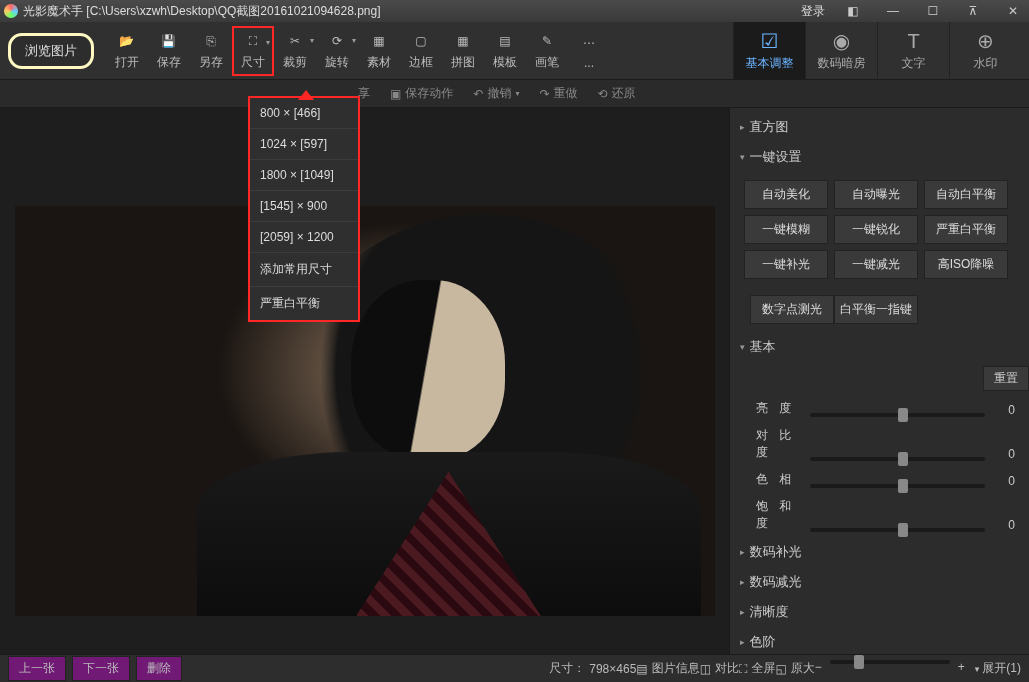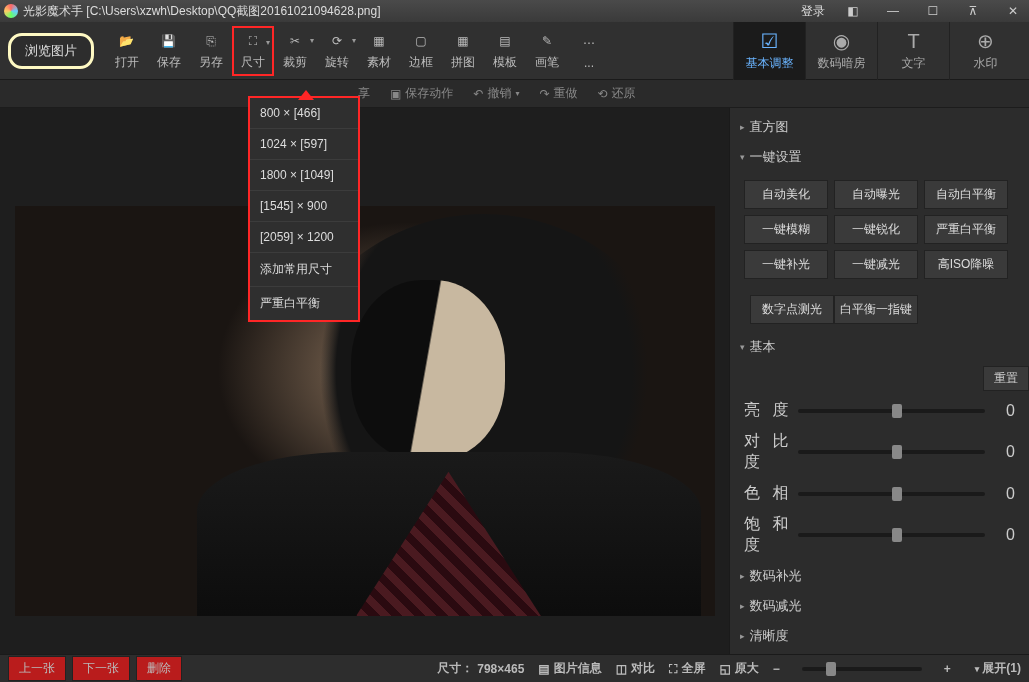--- a/index.html
+++ b/index.html
@@ -45,32 +45,32 @@
 .dd-arrow { position:absolute; left:298px; top:90px; width:0; height:0; border-left:8px solid transparent; border-right:8px solid transparent; border-bottom:10px solid #ff2626; z-index:51;}
 
 
 .rpanel { width: 300px; background:#2c2c2c; border-left:1px solid #1a1a1a; overflow-y:auto; padding:4px 0;}
 .rpanel::-webkit-scrollbar{width:10px;} .rpanel::-webkit-scrollbar-thumb{background:#444;}
 .psec-h { padding:6px 10px; color:#ccc; font-size:13px; display:flex; align-items:center; cursor:pointer;}
 .psec-h .tri { font-size:9px; margin-right:5px; color:#999;}
 .btn-grid { display:grid; grid-template-columns: repeat(3,84px); gap:6px; padding:8px 14px;}
 .pbtn { background:#3a3a3a; border:1px solid #222; color:#ddd; padding:5px 0; font-size:12px; text-align:center; cursor:pointer;}
 .btn-row2 { display:flex; padding:8px 20px;}
-.slider-row { display:flex; align-items:center; padding:5px 14px; font-size:16px; color:#ccc;}
+.slider-row { display:flex; align-items:flex-end; padding:5px 14px; font-size:12px; color:#ccc;margin-left:12px;}
 .slider-row .lbl { width:54px; letter-spacing:4px;}
 .slider-row .track { flex:1; height:4px; background:#1a1a1a; position:relative; border-radius:2px;}
 .slider-row .thumb { position:absolute; left:50%; top:-5px; width:10px; height:14px; background:#888; border-radius:2px;}
 .slider-row .val { width:24px; text-align:right; margin-left:6px;}
 .reset-row { display:flex; justify-content:flex-end; padding:4px 0;}
 .reset-btn { background:#3a3a3a; border:1px solid #222; padding:3px 10px; font-size:12px; cursor:pointer;}
 
 
 .statusbar { height:28px; background:#2d2d2d; border-top:1px solid #1a1a1a; display:flex; align-items:center; padding:0 8px; font-size:12px; color:#bbb;}
-.sbtn { background:#b91c1c; border:1px solid #222; padding:3px 10px; margin-right:6px; cursor:pointer;text-align:center;}
-.status-mid { margin-left:auto; display:flex; align-items:center; gap:14px;font-weight:bold;}
+.sbtn { background:#701a75; border:1px solid #222; padding:3px 10px; margin-right:6px; cursor:pointer;text-align:center;}
+.status-mid { margin-left:auto; display:flex; align-items:flex-start; }
 .status-mid .sitm { display:flex; align-items:center; gap:4px; cursor:pointer;}
 .zoom-slider { width:120px; height:4px; background:#1a1a1a; position:relative; margin:0 8px; border-radius:2px;}
 .zoom-slider .zt { position:absolute; left:20%; top:-5px; width:10px; height:14px; background:#888; border-radius:2px;}
 .expand { margin-left:10px; display:flex; align-items:center; gap:3px; cursor:pointer;}
 </style>
 </head>
 <body>
 
 <div class="titlebar">
   <div class="logo"></div>

